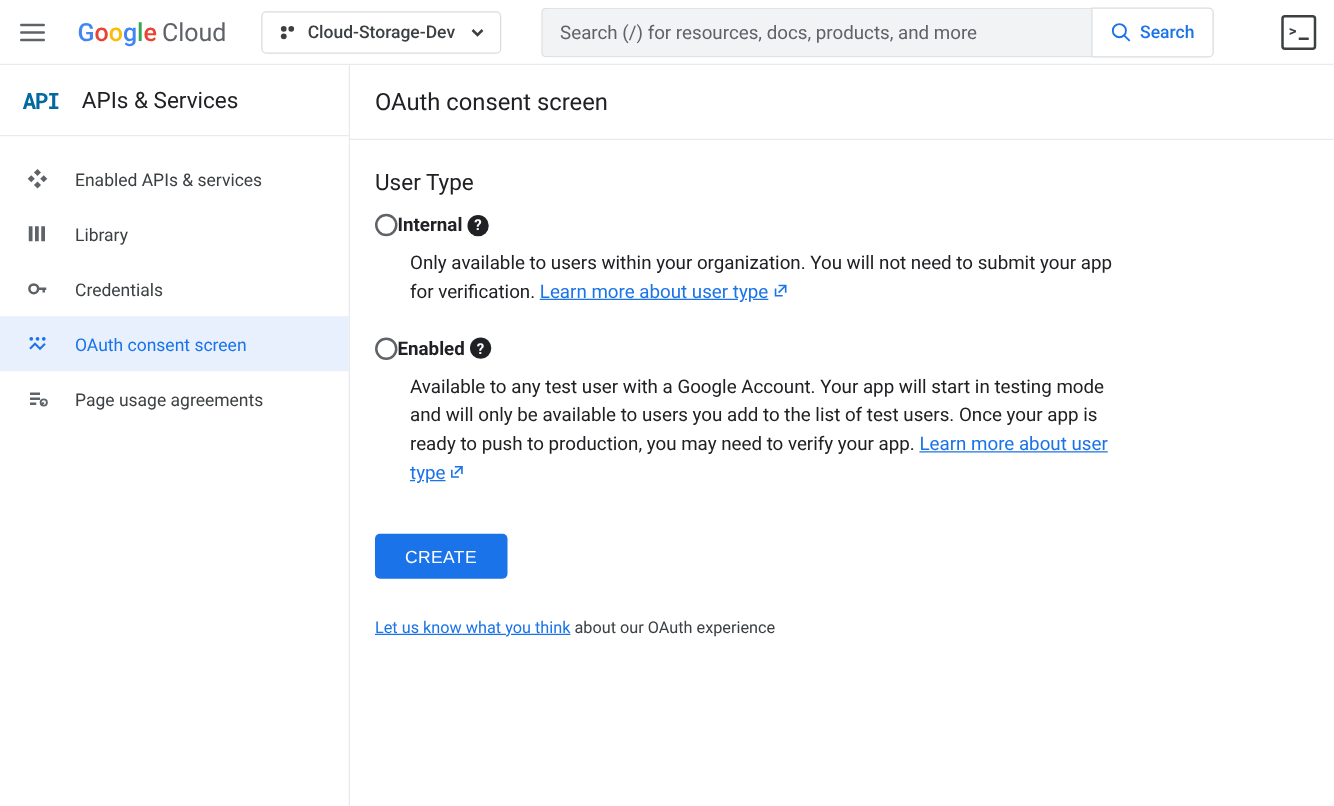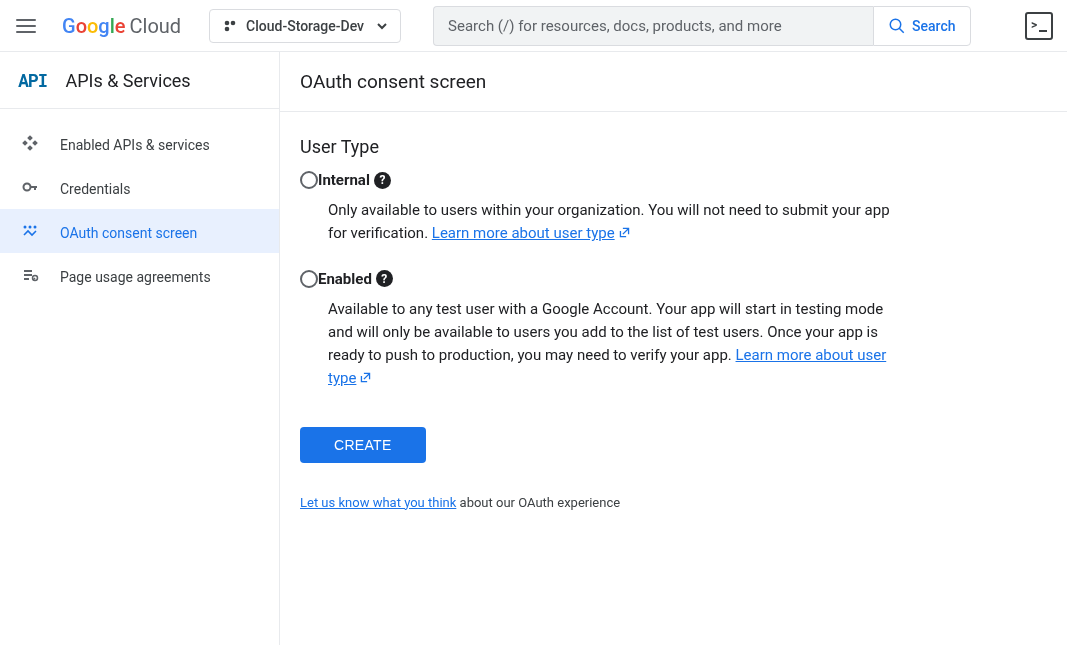--- a/index.html
+++ b/index.html
@@ -40,21 +40,21 @@
 .intro { font-size:15px; color:#202124; line-height:1.55; margin-bottom:28px;}
 .section-h { font-size:18px; color:#202124; margin-bottom:14px; }
 .radio-group { }
 .radio-row { display:flex; align-items:center; margin-bottom:10px;}
 .radio { width:18px; height:18px; border:2px solid #5f6368; border-radius:50%; cursor:pointer; flex-shrink:0;}
 .radio-label { font-weight:700; font-size:15px; color:#202124;}
 .help-icon { width:17px; height:17px; border-radius:50%; background:#202124; color:#fff; font-size:12px; font-weight:700; display:inline-flex; align-items:center; justify-content:center; cursor:pointer; margin-left:4px;}
 .radio-desc { margin-left:28px; font-size:15px; color:#202124; line-height:1.55; margin-bottom:24px;}
 .link { color:#1a73e8; text-decoration:underline; text-decoration-color:#1a73e8; cursor:pointer;}
 .ext-icon { display:inline-block; margin-left:3px; color:#1a73e8;}
-.create-btn { background:#1a73e8; color:#fff; border:none; border-radius:4px; padding:10px 34px; font-size:14px; font-weight:500; letter-spacing:0.3px; cursor:pointer; margin-top:12px; margin-bottom:32px;}
+.create-btn { background:#1a73e8; color:#fff; border:none; border-radius:4px; padding:10px 24px; font-size:14px; font-weight:500; letter-spacing:0.3px; cursor:pointer; margin-top:12px; margin-bottom:32px;}
 .feedback { font-size:13px; color:#3c4043; }
 .feedback .link { font-size:13px;}
 svg { display:block; }
 </style>
 </head>
 <body>
 
 <div class="header">
   <div class="hamburger">
       <span></span>
@@ -111,20 +111,30 @@
               <rect x="2" y="7" width="4" height="4" fill="#5f6368" transform="rotate(45 4 9)"></rect>
               <rect x="12" y="7" width="4" height="4" fill="#5f6368" transform="rotate(45 14 9)"></rect>
               <rect x="7" y="12" width="4" height="4" fill="#5f6368" transform="rotate(45 9 14)"></rect>
             </svg>
           </span>
           <span>Enabled APIs &amp; services</span>
         </div>
         <div class="side-item">
           <span class="icon">
             <svg width="18" height="18" viewBox="0 0 18 18">
+              <rect x="2" y="3" width="3" height="12" fill="#5f6368"></rect>
+              <rect x="7" y="3" width="3" height="12" fill="#5f6368"></rect>
+              <rect x="12" y="3" width="3" height="12" fill="#5f6368"></rect>
+            </svg>
+          </span>
+          <span>Library</span>
+        </div>
+        <div class="side-item">
+          <span class="icon">
+            <svg width="18" height="18" viewBox="0 0 18 18">
               <circle cx="6" cy="9" r="3.5" fill="none" stroke="#5f6368" stroke-width="2"></circle>
               <line x1="9" y2="9" x2="16" y1="9" stroke="#5f6368" stroke-width="2"></line>
               <line x1="14" y1="9" x2="14" y2="12" stroke="#5f6368" stroke-width="2"></line>
             </svg>
           </span>
           <span>Credentials</span>
         </div>
         <div class="side-item active">
           <span class="icon">
             <svg width="18" height="18" viewBox="0 0 18 18">

